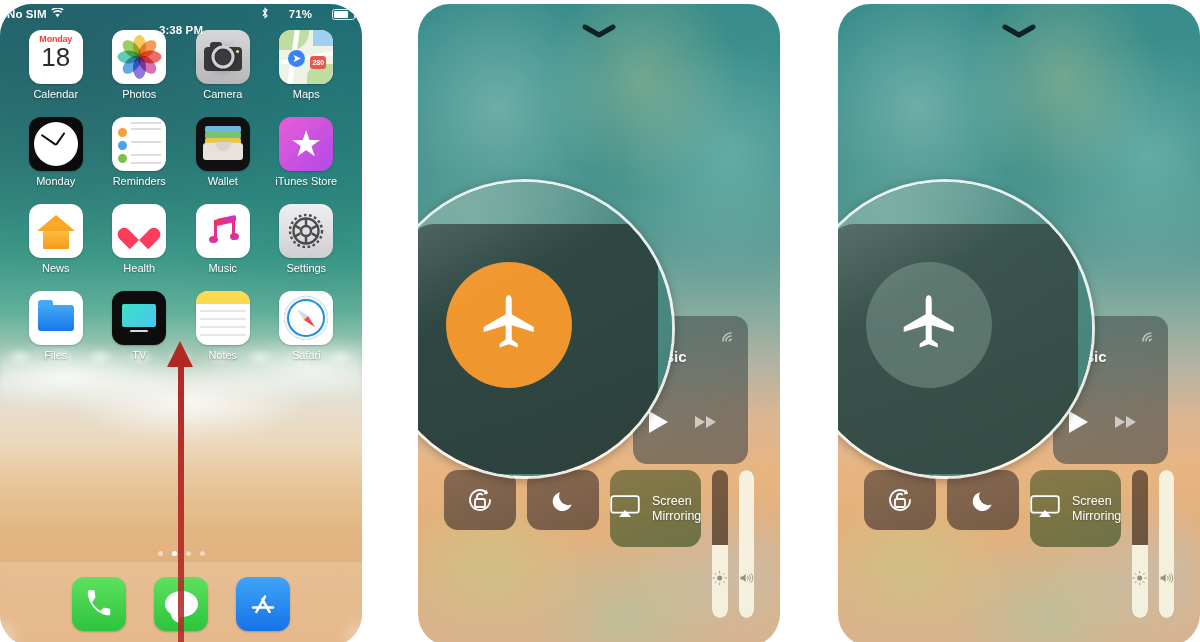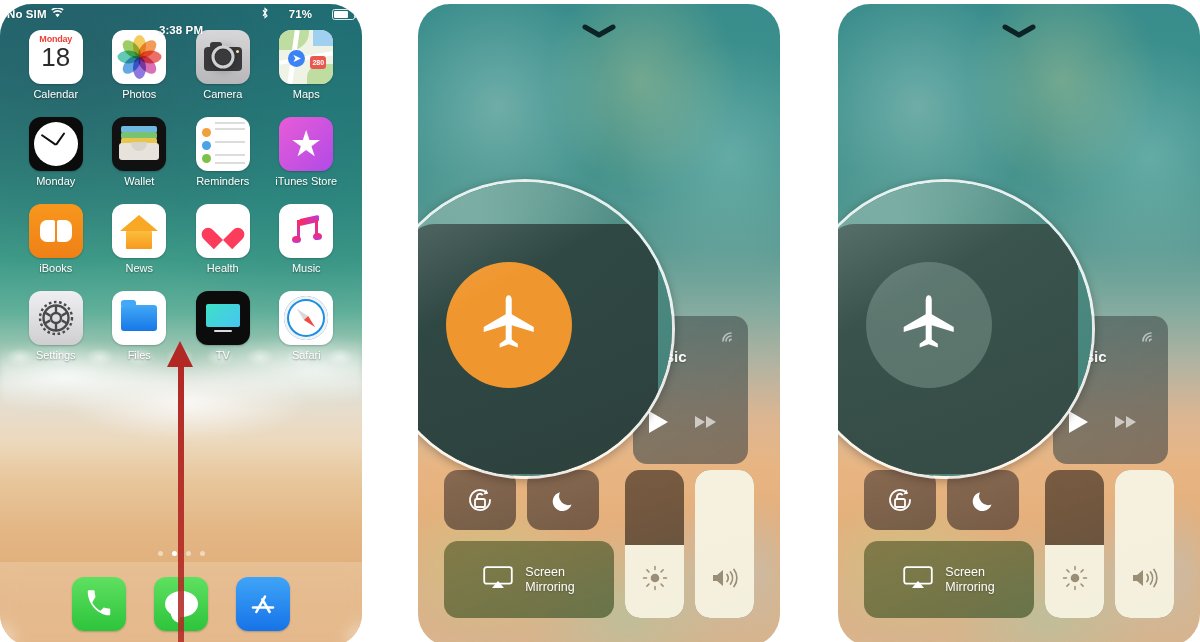--- a/index.html
+++ b/index.html
@@ -217,21 +217,21 @@
     background:linear-gradient(145deg,rgba(60,80,78,.58),rgba(70,72,70,.62));
     backdrop-filter:blur(14px);z-index:3;overflow:hidden;}
   .music .mt{position:absolute;left:11px;top:32px;color:#fff;font-size:15px;font-weight:bold;
     text-shadow:0 1px 2px rgba(0,0,0,.3);}
   .music .mc{position:absolute;left:12px;bottom:24px;display:flex;align-items:center;gap:22px;}
   .music .airplay{position:absolute;right:8px;top:8px;opacity:.55;}
 
   
   .cc-bottom{position:absolute;left:26px;right:26px;bottom:28px;height:148px;z-index:3;
     display:flex;gap:11px;}
-  .cc-left-col{display:flex;flex-direction:column;gap:11px;flex:1;}
+  .cc-left-col{display:flex;flex-direction:row;gap:11px;flex:1;}
   .cc-row{display:flex;gap:11px;height:60px;}
   .tile{border-radius:14px;background:linear-gradient(160deg,rgba(98,76,62,.72),rgba(88,68,56,.78));
     backdrop-filter:blur(12px);display:flex;align-items:center;justify-content:center;}
   .tile.sq{width:72px;height:60px;}
   .mirror{flex:1;height:77px;border-radius:14px;
     background:linear-gradient(160deg,rgba(96,95,48,.7),rgba(72,92,48,.75));
     backdrop-filter:blur(12px);display:flex;align-items:center;justify-content:center;gap:12px;}
   .mirror .mlab{color:#fff;font-size:12.5px;line-height:15px;text-shadow:0 1px 2px rgba(0,0,0,.3);}
   .slider{width:59px;height:148px;border-radius:15px;overflow:hidden;position:relative;
     background:linear-gradient(160deg,rgba(92,70,50,.8),rgba(78,60,44,.85));backdrop-filter:blur(12px);}
@@ -337,56 +337,49 @@
           <div class="face">
             <span class="hand" style="width:15px;height:2px;transform:rotate(-55deg)"></span>
             <span class="hand" style="width:18px;height:2px;transform:rotate(215deg)"></span>
           </div>
         </div>
         <div class="applabel">Monday</div>
       </div>
 
 
       <div class="app">
-        <div class="icon ic-wallet">
-          <span class="card" style="top:9px;background:#6fb8e0"></span>
-          <span class="card" style="top:15px;background:#78c271"></span>
-          <span class="card" style="top:21px;background:#e8c54c"></span>
-          <span class="pocket"></span>
-        </div>
-        <div class="applabel">Wallet</div>
-      </div>
-
-      <div class="app">
         <div class="icon ic-reminders">
           <span class="dot" style="top:11px;background:#f2a03c"></span>
             <span class="ln" style="top:11px"></span>
           <span class="dot" style="top:24px;background:#4aa3e8"></span>
             <span class="ln" style="top:24px"></span>
           <span class="dot" style="top:37px;background:#7cc24a"></span>
             <span class="ln" style="top:37px"></span>
           <span class="ln" style="top:5px"></span>
             <span class="ln" style="top:45px"></span>
         </div>
         <div class="applabel">Reminders</div>
       </div>
 
+      <div class="app">
+        <div class="icon ic-wallet">
+          <span class="card" style="top:9px;background:#6fb8e0"></span>
+          <span class="card" style="top:15px;background:#78c271"></span>
+          <span class="card" style="top:21px;background:#e8c54c"></span>
+          <span class="pocket"></span>
+        </div>
+        <div class="applabel">Wallet</div>
+      </div>
+
 
       <div class="app">
         <div class="icon ic-itunes">★</div>
         <div class="applabel">iTunes Store</div>
       </div>
 
-      <div class="app">
-        <div class="icon ic-ibooks">
-          <span class="pg l"></span>
-            <span class="pg"></span>
-        </div>
-        <div class="applabel">iBooks</div>
-      </div>
 
       <div class="app">
         <div class="icon ic-home">
           <span class="hs"></span>
             <span class="hb"></span>
         </div>
         <div class="applabel">News</div>
       </div>
 
       <div class="app">
@@ -431,20 +424,30 @@
       </div>
 
       <div class="app">
         <div class="icon ic-tv">
             <span class="scr"></span>
             <span class="std"></span>
           </div>
         <div class="applabel">TV</div>
       </div>
 
+      <div class="app">
+        <div class="icon ic-notes">
+          <span class="top"></span>
+          <span class="nl" style="top:19px"></span>
+            <span class="nl" style="top:27px"></span>
+          <span class="nl" style="top:35px"></span>
+            <span class="nl" style="top:43px"></span>
+        </div>
+        <div class="applabel">Notes</div>
+      </div>
 
       <div class="app">
         <div class="icon ic-safari">
           <div class="dial">
               <div class="inner"></div>
               <div class="needle">
                 <i class="w"></i>
                 <i class="r"></i>
               </div>
             </div>

